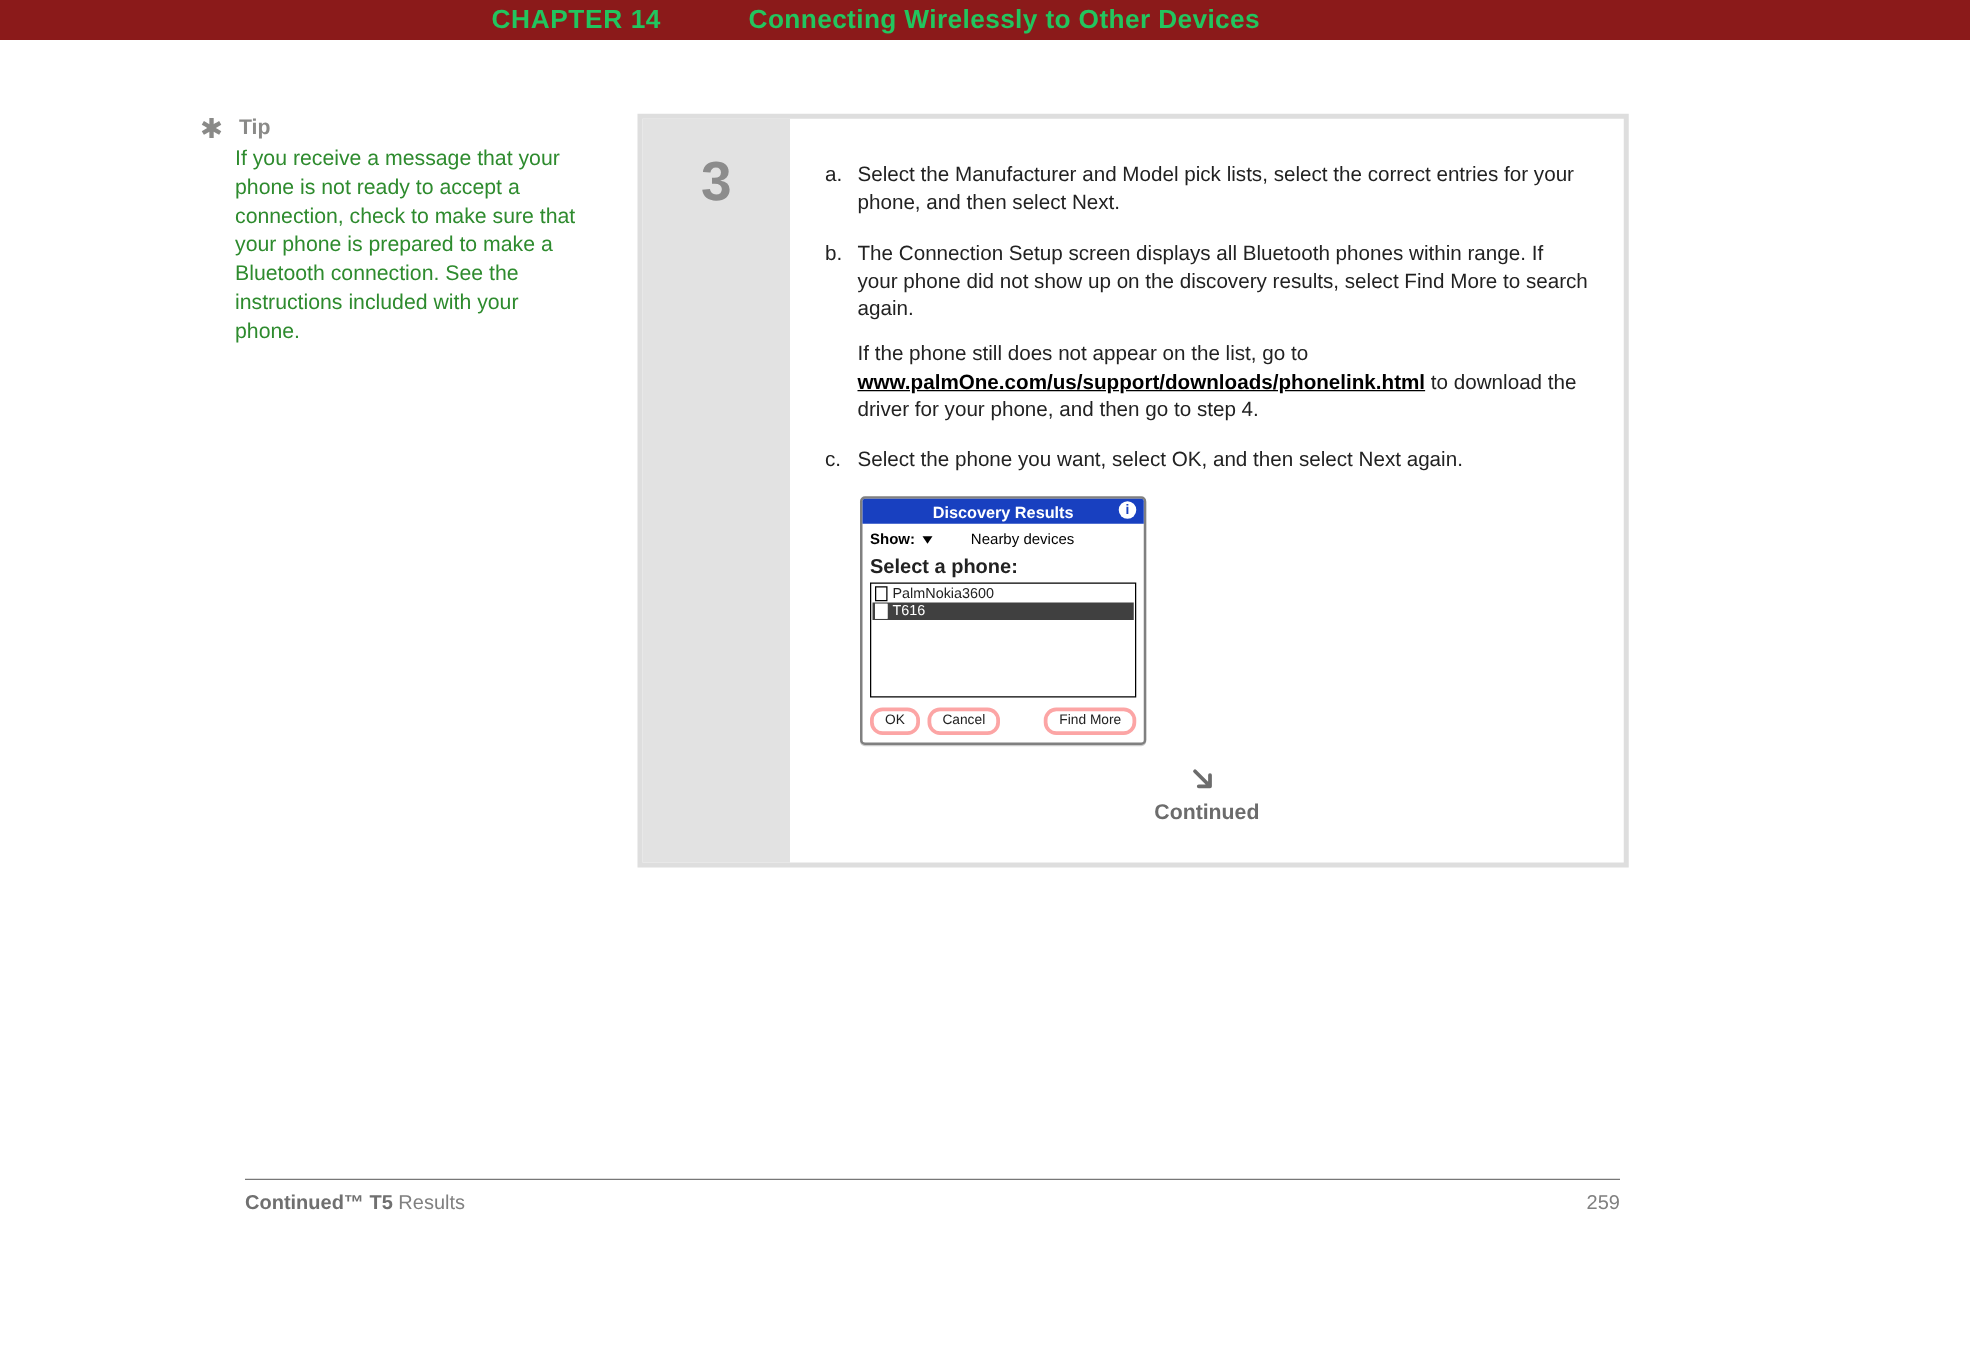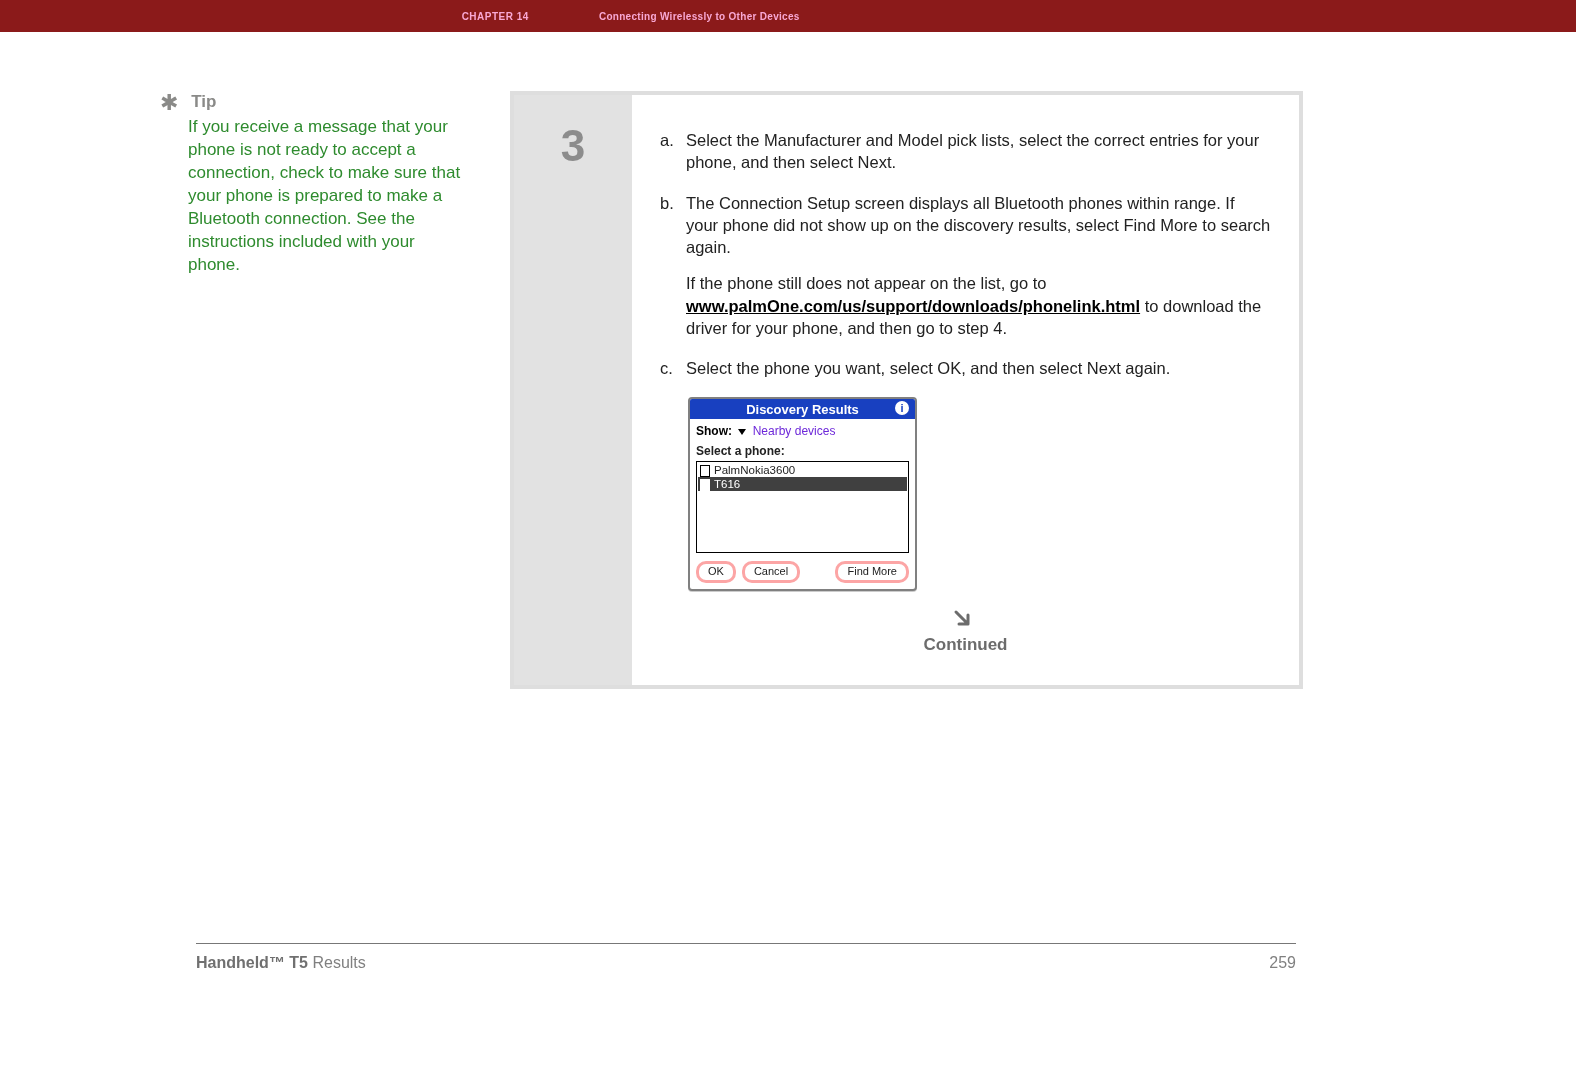--- a/index.html
+++ b/index.html
@@ -14,23 +14,23 @@
     height:1080px;
     overflow:hidden;
   }
 
   
   .header-bar{
     background:#8b1a1a;
     height:32px;
     display:flex;
     align-items:center;
-    color:#f9a8d4;
-    font-weight:700;
-    font-size:10px;
+    color:#22c55e;
+    font-weight:700;
+    font-size:21px;
   }
   .header-chapter{
     width:38%;
     text-align:right;
     padding-right:70px;
     box-sizing:border-box;
     letter-spacing:0.5px;
   }
   .header-title{
     flex:1;
@@ -185,24 +185,25 @@
     display:inline-block;
     width:0;height:0;
     border-left:4px solid transparent;
     border-right:4px solid transparent;
     border-top:6px solid #000;
     margin:0 3px 1px 3px;
     vertical-align:middle;
   }
   .show-value{
     font-weight:400;
-    color:#6d28d9;
+    color:#000000;
+    margin-left:24px;
   }
   .select-label{
-    font-size:12px;
+    font-size:16px;
     font-weight:700;
     margin-bottom:2px;
   }
   .phone-list{
     border:1px solid #000;
     height:88px;
     font-size:11.5px;
     line-height:14px;
     padding:1px;
     background:#fff;
@@ -381,16 +382,16 @@
         </span>
         <span>Continued</span>
       </div>
 
     </div>
   </div>
 </div>
 
 <div class="footer">
   <span class="product">
-    <b>Handheld™ T5</b><span> Results</span>
+    <b>Continued™ T5</b><span> Results</span>
   </span>
   <span>259</span>
 </div>
 
 </body></html>

